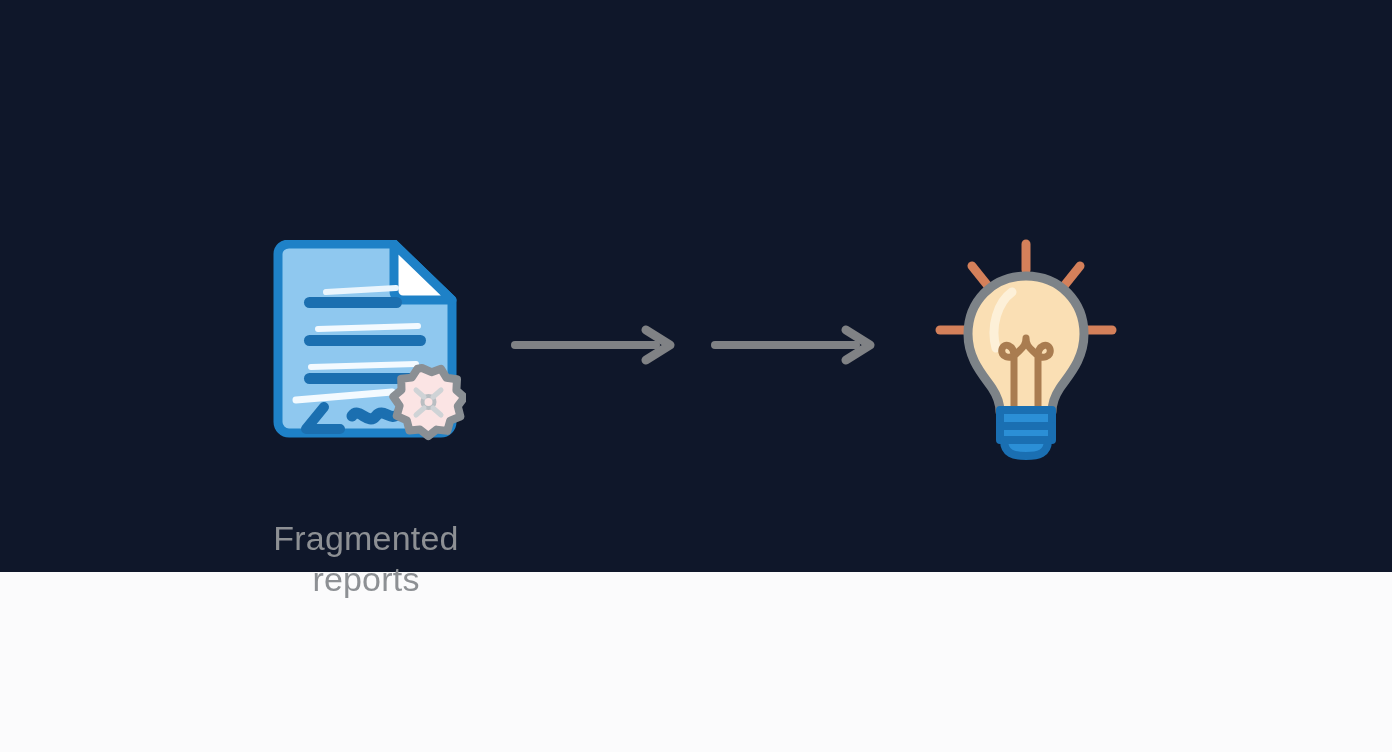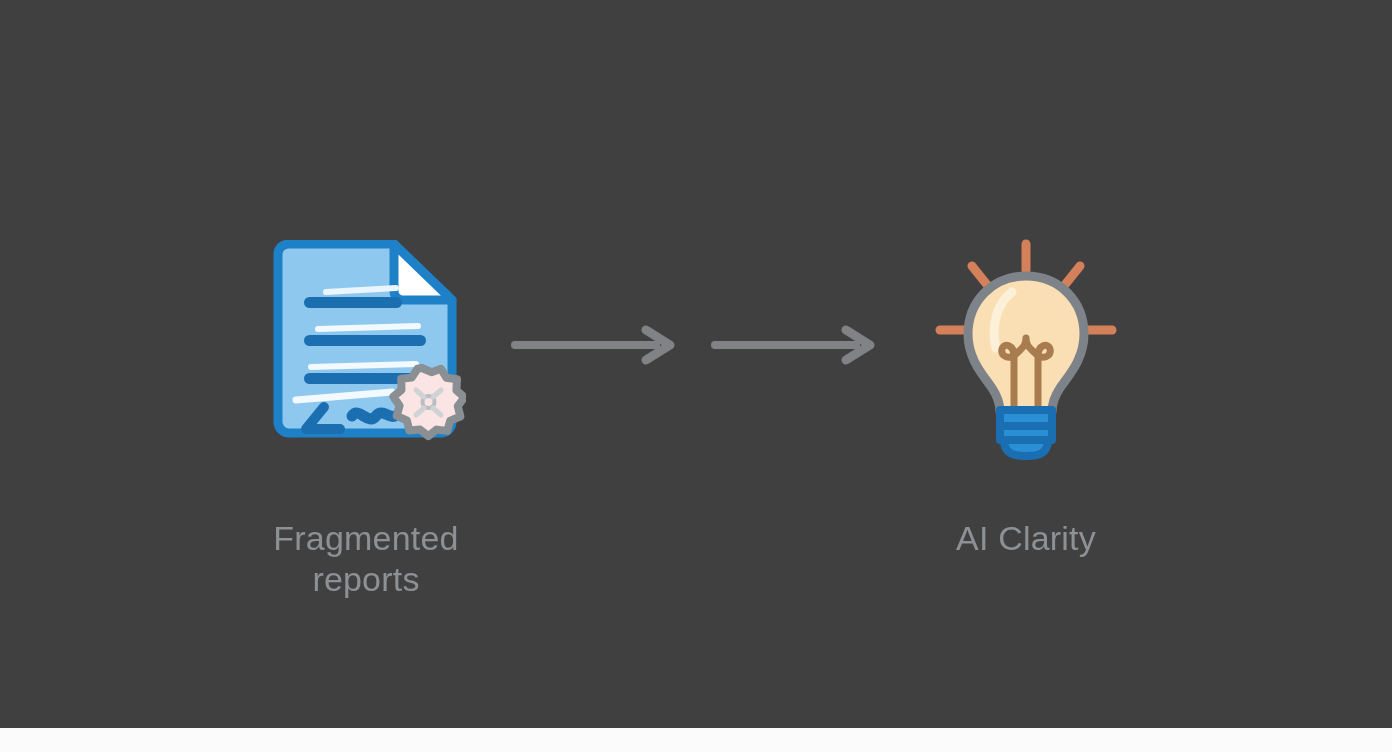--- a/index.html
+++ b/index.html
@@ -10,22 +10,22 @@
   body {
     width: 1392px;
     height: 752px;
     background: #fbfbfc;
     font-family: "Liberation Sans", sans-serif;
     overflow: hidden;
   }
   .stage {
     position: relative;
     width: 1392px;
-    height: 728px;
-    background: #404040;
+    height: 572px;
+    background: #0f172a;
   }
   .flow {
     position: absolute;
     left: 0;
     top: 0;
     width: 1392px;
     height: 752px;
     display: flex;
     flex-direction: row;
     align-items: flex-start;
@@ -138,19 +138,18 @@
           <path d="M70 118 C64 96 72 72 86 62" stroke="#fdf0d8" stroke-width="9" stroke-linecap="round" fill="none"></path>
 
           <path d="M88 176 L88 126 C88 115 78 112 76 119 C74 127 84 130 90 124 C96 118 100 116 100 108
                    C100 116 104 118 110 124 C116 130 126 127 124 119 C122 112 112 115 112 126 L112 176" stroke="#a97c50" stroke-width="7" stroke-linecap="round" stroke-linejoin="round" fill="none"></path>
 
           <path d="M74 180 L126 180 L126 196 L74 196 Z" fill="#2b8fd6" stroke="#1a6fb2" stroke-width="8" stroke-linejoin="round"></path>
           <path d="M74 196 L126 196 L126 210 L74 210 Z" fill="#2b8fd6" stroke="#1a6fb2" stroke-width="8" stroke-linejoin="round"></path>
           <path d="M78 210 L122 210 C122 224 112 226 100 226 C88 226 78 224 78 210 Z" fill="#2b8fd6" stroke="#1a6fb2" stroke-width="8" stroke-linejoin="round"></path>
         </svg>
       </div>
-      <div class="step-label">AI Clarity</div>
     </div>
 
     <div class="spacer-right"></div>
 
   </div>
 </div>
 
 </body></html>

